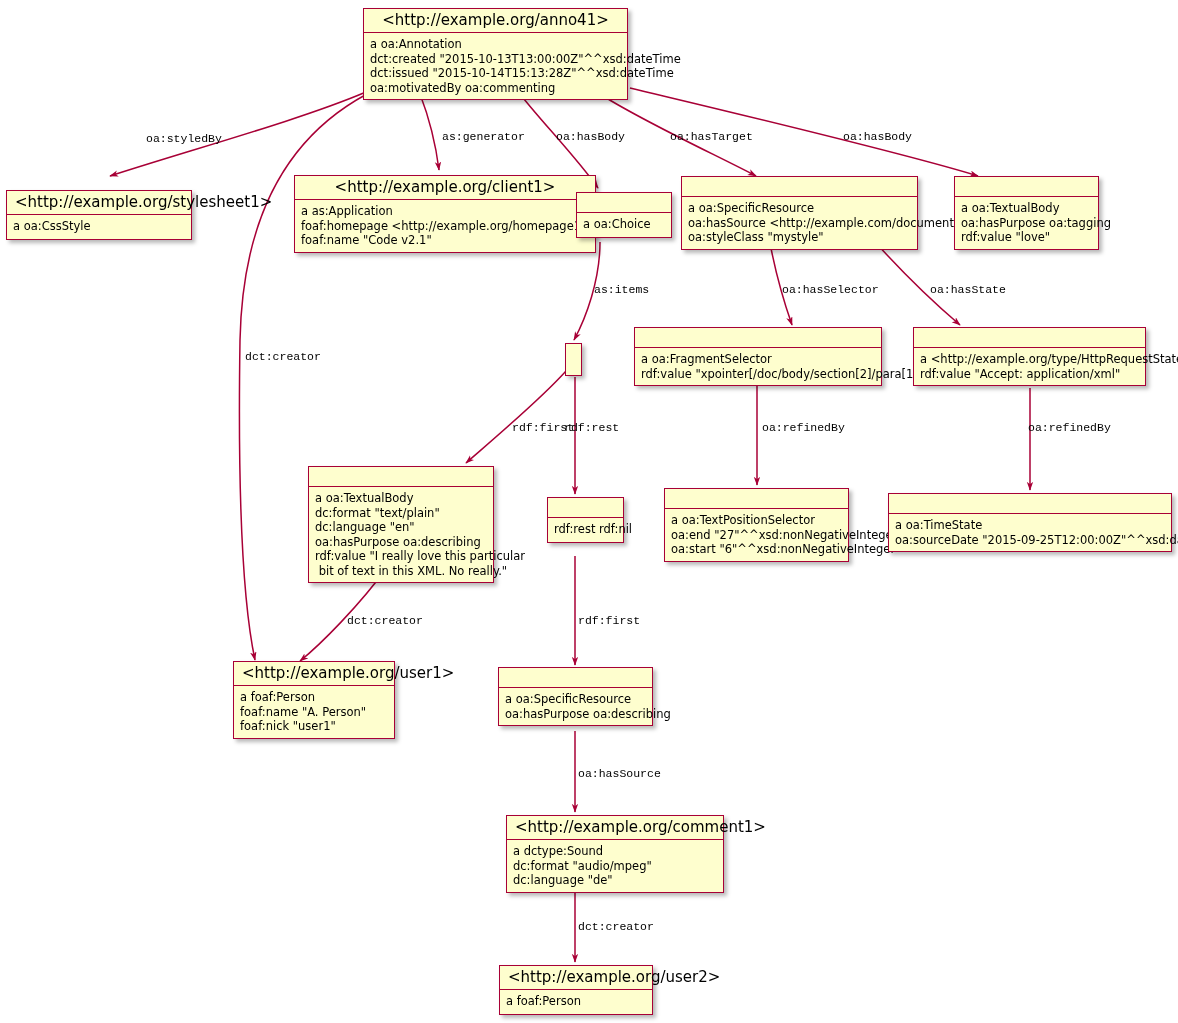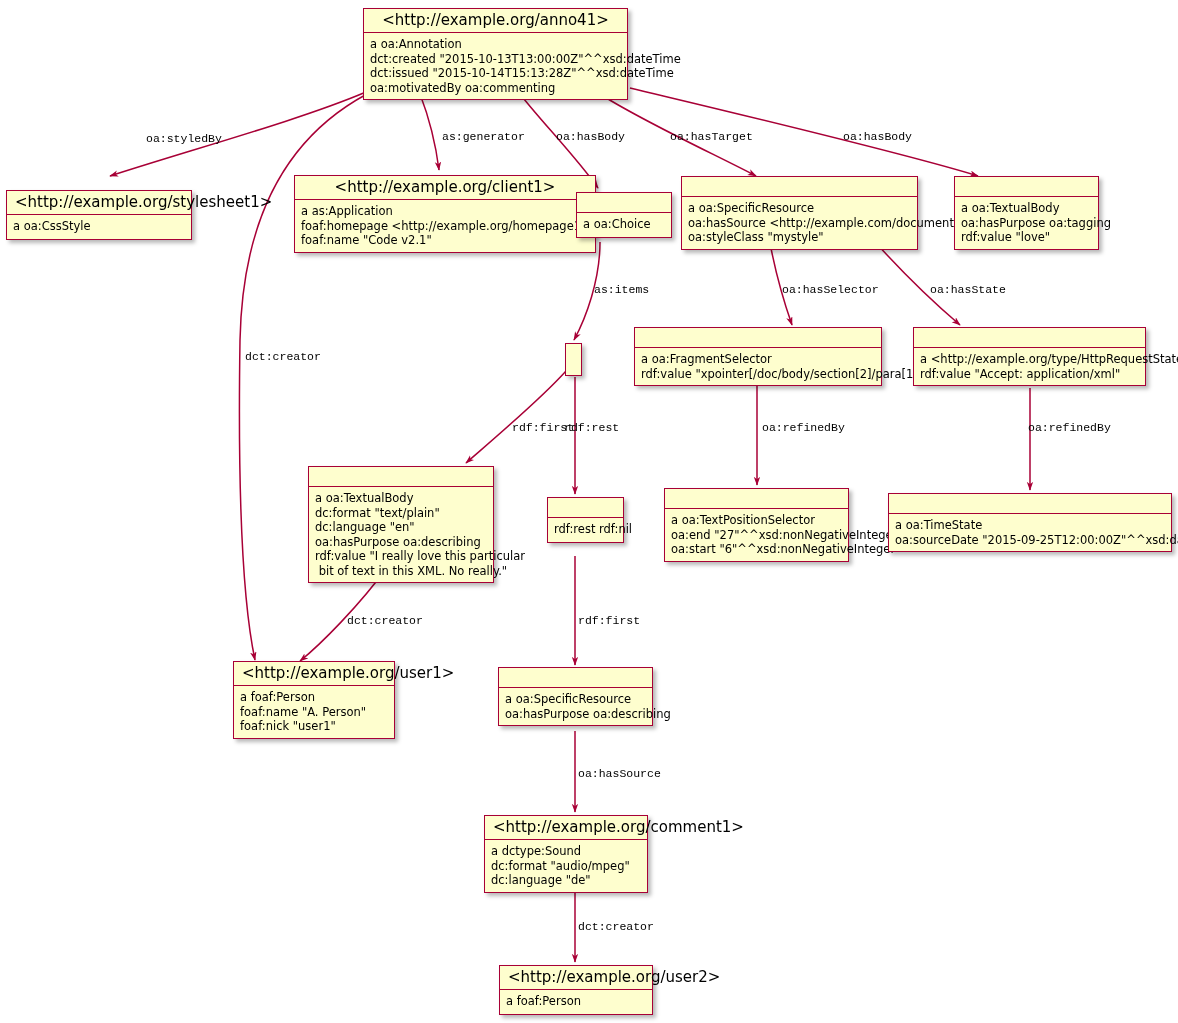--- a/index.html
+++ b/index.html
@@ -211,21 +211,21 @@
 <span>foaf:name "A. Person"</span>
 <span>foaf:nick "user1"</span></div>
   </div>
 
   <div class="node" style="left:498px; top:667px; width:155px;">
     <div class="node-title empty"></div>
     <div class="node-body"><span>a oa:SpecificResource</span>
 <span>oa:hasPurpose oa:describing</span></div>
   </div>
 
-  <div class="node" style="left:484px; top:815px; width:164px;">
+  <div class="node" style="left:506px; top:815px; width:218px;">
     <div class="node-title">&lt;http://example.org/comment1&gt;</div>
     <div class="node-body"><span>a dctype:Sound</span>
 <span>dc:format "audio/mpeg"</span>
 <span>dc:language "de"</span></div>
   </div>
 
   <div class="node" style="left:499px; top:965px; width:154px;">
     <div class="node-title">&lt;http://example.org/user2&gt;</div>
     <div class="node-body single"><span>a foaf:Person</span></div>
   </div>

